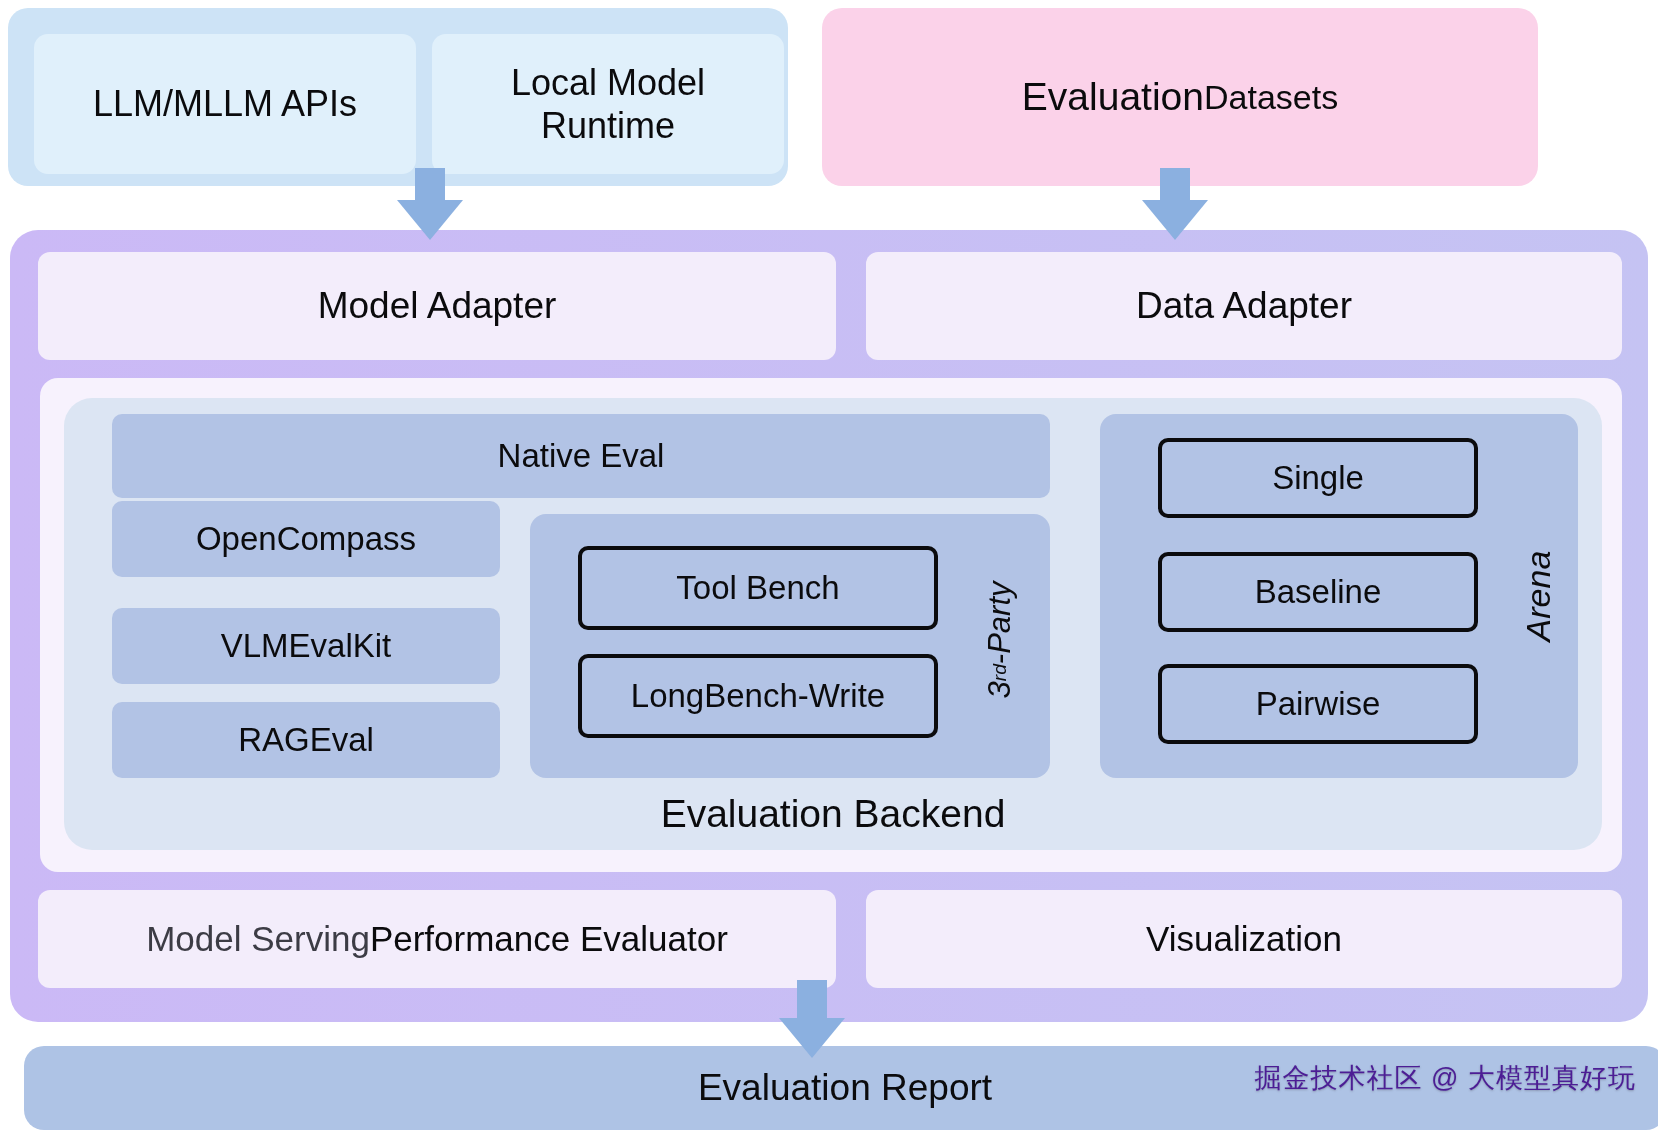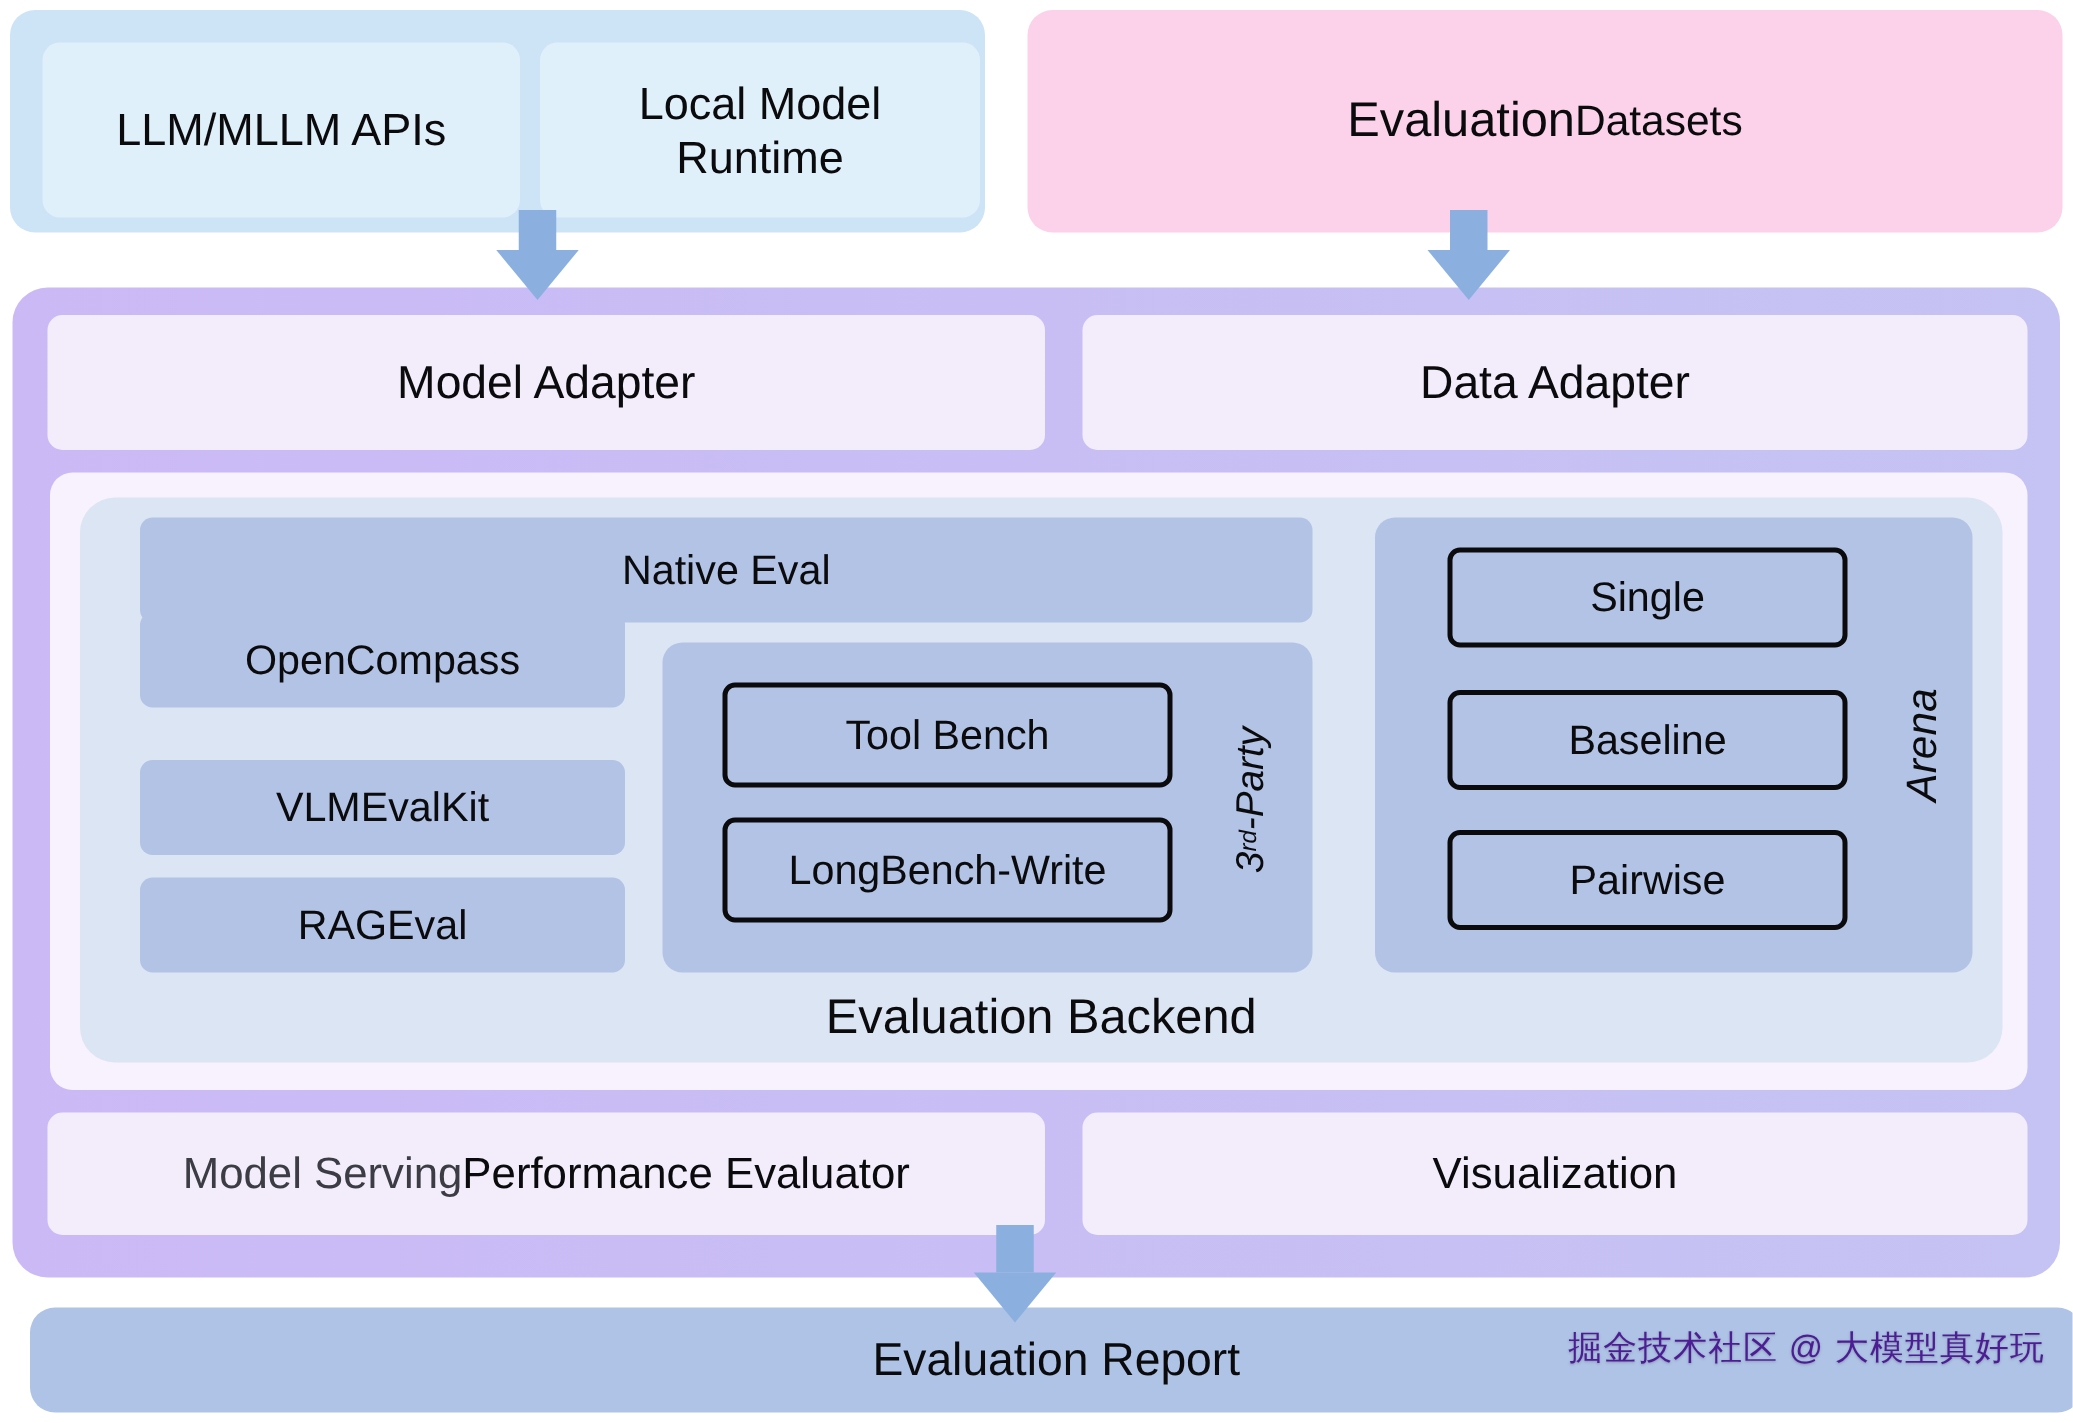--- a/index.html
+++ b/index.html
@@ -15,21 +15,21 @@
     overflow:hidden;-webkit-font-smoothing:antialiased;
   }
   .abs{position:absolute;box-sizing:border-box;}
   .center{display:flex;align-items:center;justify-content:center;text-align:center;}
 
   
   .src-container{left:8px;top:8px;width:780px;height:178px;background:var(--c-sky-outer);border-radius:20px;}
   .src-box{top:26px;height:140px;background:var(--c-sky-inner);border-radius:14px;font-size:36px;line-height:1.2;}
   .src-box.api{left:26px;width:382px;}
   .src-box.runtime{left:424px;width:352px;padding:0 30px;}
-  .datasets-box{left:822px;top:8px;width:828px;height:178px;background:var(--c-pink);border-radius:20px;}
+  .datasets-box{left:822px;top:8px;width:716px;height:178px;background:var(--c-pink);border-radius:20px;}
   .datasets-box .t1{font-size:39px;}
   .datasets-box .t2{font-size:34px;}
 
   
   .arrow{position:absolute;width:66px;display:flex;flex-direction:column;align-items:center;z-index:6;}
   .arrow .shaft{width:30px;background:var(--c-arrow);}
   .arrow .head{width:0;height:0;border-left:33px solid transparent;border-right:33px solid transparent;border-top:40px solid var(--c-arrow);}
   .arrow1{left:397px;top:168px;} .arrow1 .shaft{height:32px;}
   .arrow2{left:1142px;top:168px;} .arrow2 .shaft{height:32px;}
   .arrow3{left:779px;top:980px;} .arrow3 .shaft{height:38px;}
@@ -41,21 +41,21 @@
   .adapter.model{left:38px;width:798px;}
   .adapter.data{left:866px;width:756px;}
 
   .white-panel{left:40px;top:378px;width:1582px;height:494px;background:var(--c-white-panel);border-radius:18px;}
   .backend{left:64px;top:398px;width:1538px;height:452px;background:var(--c-backend);border-radius:28px;}
   .backend-title{left:64px;top:786px;width:1538px;height:56px;font-size:39px;}
 
   .block{background:var(--c-block);border-radius:10px;font-size:33px;text-align:right;}
   .native-eval{left:112px;top:414px;width:938px;height:84px;}
   .tool{left:112px;width:388px;height:76px;}
-  .tool.t0{top:490px;} .tool.t1{top:608px;} .tool.t2{top:702px;}
+  .tool.t0{top:501px;} .tool.t1{top:608px;} .tool.t2{top:702px;}
 
   .group{background:var(--c-block);border-radius:16px;}
   .third-party{left:530px;top:514px;width:520px;height:264px;}
   .arena{left:1100px;top:414px;width:478px;height:364px;}
 
   .bordered{border:4px solid var(--c-ink);border-radius:10px;background:transparent;font-size:33px;}
   .tb{left:578px;width:360px;height:84px;text-align:center;} .tb.b0{top:546px;} .tb.b1{top:654px;}
   .ab{left:1158px;width:320px;height:80px;} .ab.a0{top:438px;} .ab.a1{top:552px;} .ab.a2{top:664px;}
 
   .vlabel{position:absolute;font-size:31px;font-style:italic;white-space:nowrap;

